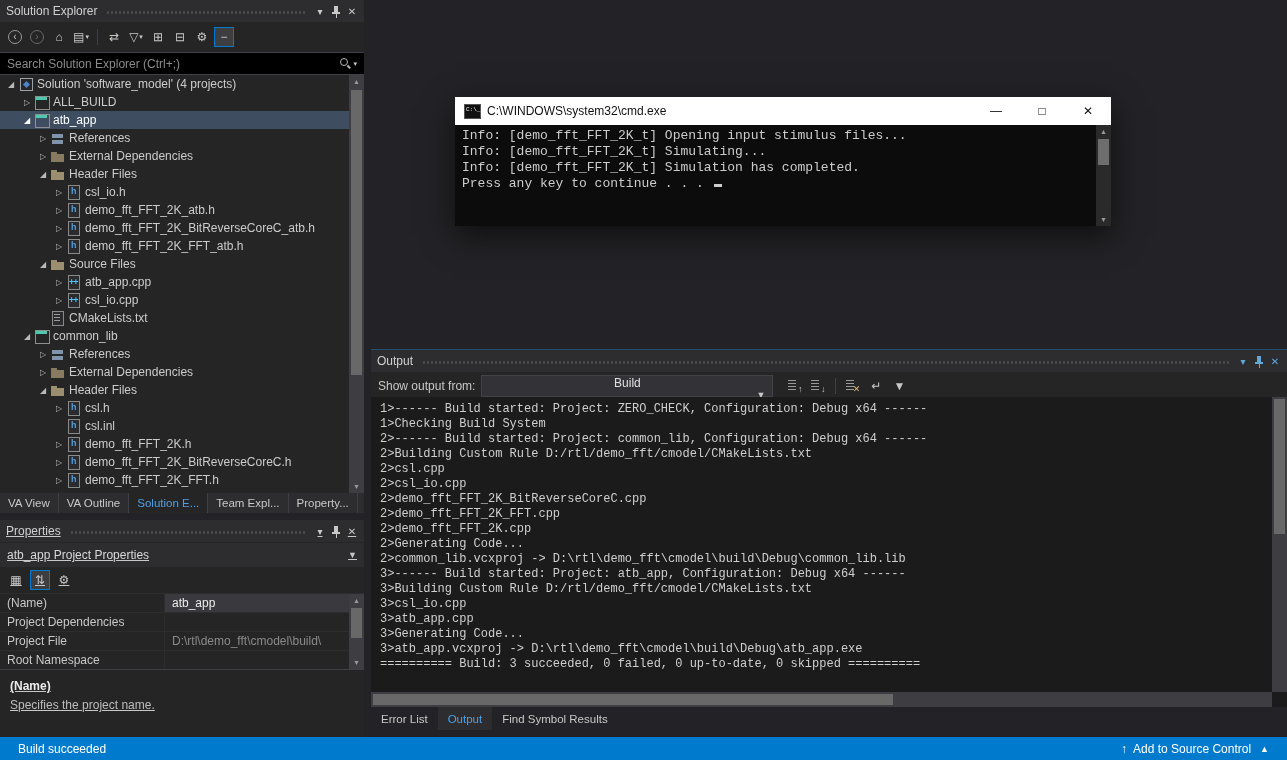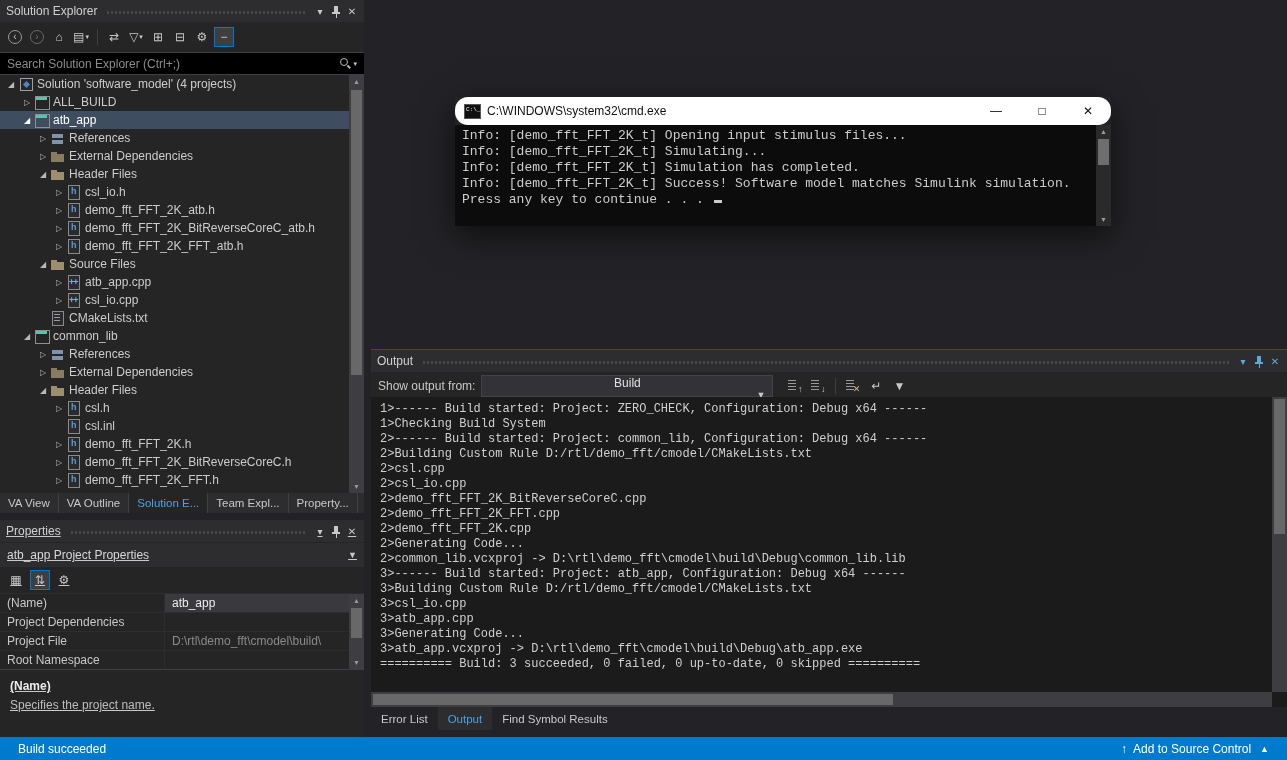--- a/index.html
+++ b/index.html
@@ -109,21 +109,21 @@
   .pg-value { flex:1; padding:2px 7px; white-space:nowrap; overflow:hidden; color:#c8c8c8; }
   .pg-row.dim .pg-value { color:#8a8a8a; }
   .pg-row.selected .pg-value { background:#3a3a3e; color:#ececec; }
   .props-desc { border-top:1px solid #3f3f46; padding:9px 10px 0 10px; }
   .props-desc .dt { font-weight:bold; color:#ececec; margin-bottom:5px; }
   .props-desc .dd { color:#bdbdbd; }
 
   
   #cmd { position:absolute; left:455px; top:97px; width:656px; height:129px;
          box-shadow:0 10px 30px rgba(0,0,0,.6); }
-  #cmd-titlebar { height:28px; background:#ffffff; display:flex; align-items:center;border-radius:13px; }
+  #cmd-titlebar { height:28px; background:#ffffff; display:flex; align-items:center; }
   .cmd-app-icon { width:17px; height:15px; background:#101010; border:1px solid #555;
                   margin:0 6px 0 9px; position:relative; flex:none; }
   .cmd-app-icon::before { content:"C:\\_"; position:absolute; left:1px; top:1px;
                   font:6px "Liberation Mono",monospace; color:#fff; }
   .cmd-title-text { flex:1; color:#111; white-space:nowrap; overflow:hidden; }
   .cmd-btn { width:46px; height:28px; display:flex; align-items:center;
              justify-content:center; font-size:12px; color:#111; }
   #cmd-body { position:relative; height:101px; background:#0c0c0c; }
   #cmd-lines { padding:3px 20px 0 7px; font-family:"Liberation Mono","DejaVu Sans Mono",monospace;
                font-size:13px; line-height:16px; color:#cccccc; white-space:pre; }
@@ -388,21 +388,21 @@
 
   <div id="cmd">
     <div id="cmd-titlebar">
       <span class="cmd-app-icon"></span>
       <span class="cmd-title-text">C:\WINDOWS\system32\cmd.exe</span>
       <span class="cmd-btn">—</span>
       <span class="cmd-btn">□</span>
       <span class="cmd-btn">✕</span>
     </div>
     <div id="cmd-body">
-      <div id="cmd-lines"><div>Info: [demo_fft_FFT_2K_t] Opening input stimulus files...</div><div>Info: [demo_fft_FFT_2K_t] Simulating...</div><div>Info: [demo_fft_FFT_2K_t] Simulation has completed.</div><div>Info: [demo_fft_FFT_2K_t] Success! Software model matches Simulink simulation.</div><div>Press any key to continue . . . <span class="cmd-cursor"></span></div></div>
+      <div id="cmd-lines"><div>Info: [demo_fft_FFT_2K_t] Opening input stimulus files...</div><div>Info: [demo_fft_FFT_2K_t] Simulating...</div><div>Info: [demo_fft_FFT_2K_t] Simulation has completed.</div><div>Press any key to continue . . . <span class="cmd-cursor"></span></div></div>
       <div id="cmd-scroll">
         <span class="arr" style="top:0">▲</span>
         <span class="thumb" style="top:14px; height:26px"></span>
         <span class="arr" style="bottom:0">▼</span>
       </div>
     </div>
   </div>
 
   <section class="panel" id="output">
     <div class="tw-titlebar">

